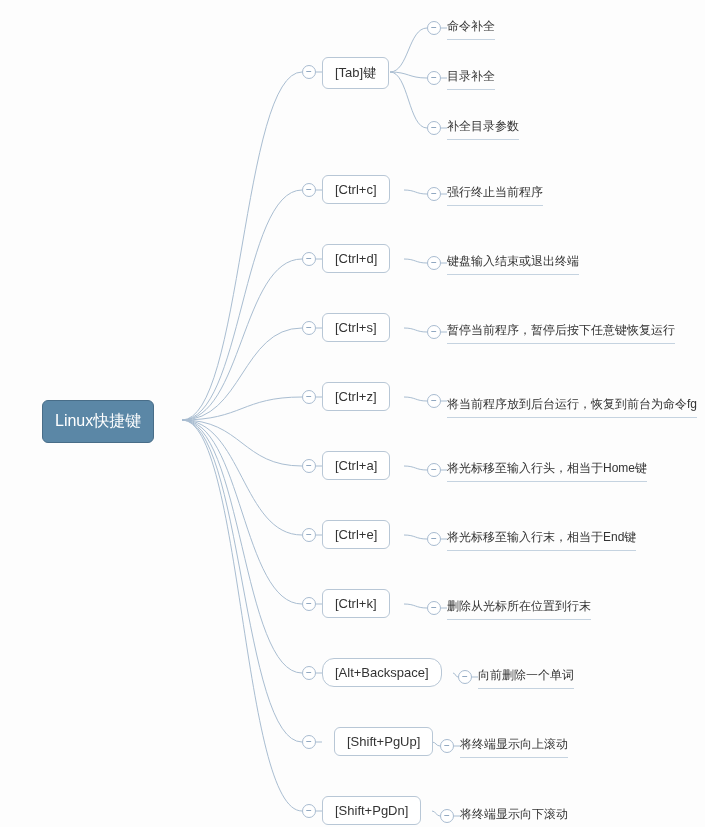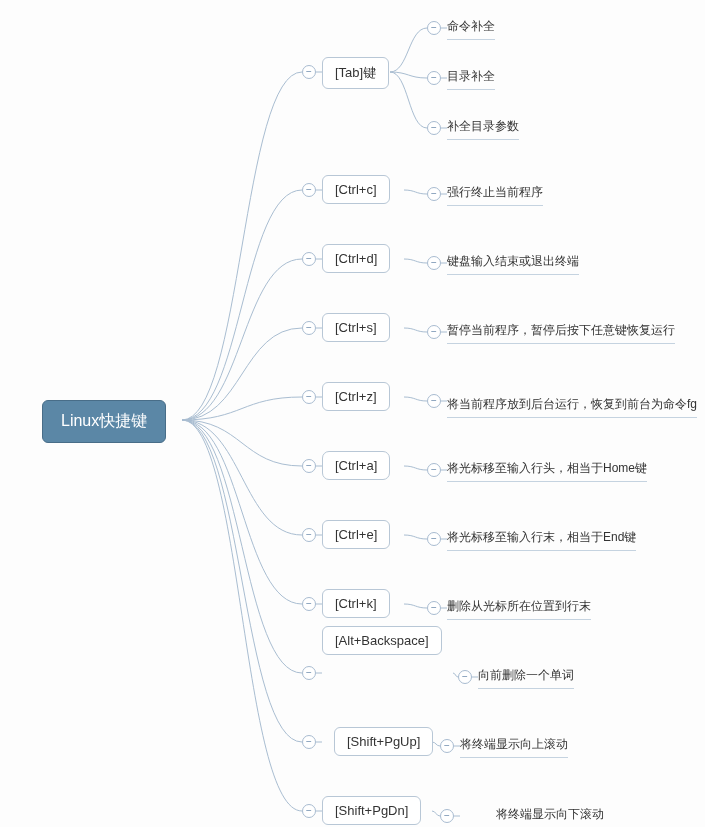--- a/index.html
+++ b/index.html
@@ -17,21 +17,21 @@
     left: 0;
     width: 705px;
     height: 827px;
     pointer-events: none;
   }
   .root-node {
     position: absolute;
     background: #5b87a6;
     color: #fff;
     border-radius: 6px;
-    padding: 10px 18px;
+    padding: 10px 12px;
     font-size: 16px;
     border: 1px solid #486d88;
   }
   .branch-node {
     position: absolute;
     background: #fff;
     border: 1px solid #b8c7d6;
     border-radius: 6px;
     padding: 6px 12px;
     font-size: 13px;
@@ -136,36 +136,36 @@
     <div class="leaf-node" style="left: 447px; top: 253px;"><span>键盘输入结束或退出终端</span></div>
     <div class="collapse-icon" style="left: 302px; top: 321px;">−</div>
     <div class="branch-node" style="left: 322px; top: 313px;"><span>[Ctrl+s]</span></div>
     <div class="collapse-icon" style="left: 427px; top: 325px;">−</div>
     <div class="leaf-node" style="left: 447px; top: 322px;"><span>暂停当前程序，暂停后按下任意键恢复运行</span></div>
     <div class="collapse-icon" style="left: 302px; top: 390px;">−</div>
     <div class="branch-node" style="left: 322px; top: 382px; text-align: right;"><span>[Ctrl+z]</span></div>
     <div class="collapse-icon" style="left: 427px; top: 394px;">−</div>
     <div class="leaf-node" style="left: 447px; top: 396px;"><span>将当前程序放到后台运行，恢复到前台为命令fg</span></div>
     <div class="collapse-icon" style="left: 302px; top: 459px;">−</div>
-    <div class="branch-node" style="left: 322px; top: 451px; border-radius: 7px;"><span>[Ctrl+a]</span></div>
+    <div class="branch-node" style="left: 322px; top: 451px;"><span>[Ctrl+a]</span></div>
     <div class="collapse-icon" style="left: 427px; top: 463px;">−</div>
     <div class="leaf-node" style="left: 447px; top: 460px;"><span>将光标移至输入行头，相当于Home键</span></div>
     <div class="collapse-icon" style="left: 302px; top: 528px;">−</div>
     <div class="branch-node" style="left: 322px; top: 520px;"><span>[Ctrl+e]</span></div>
     <div class="collapse-icon" style="left: 427px; top: 532px;">−</div>
     <div class="leaf-node" style="left: 447px; top: 529px;"><span>将光标移至输入行末，相当于End键</span></div>
     <div class="collapse-icon" style="left: 302px; top: 597px;">−</div>
     <div class="branch-node" style="left: 322px; top: 589px;"><span>[Ctrl+k]</span></div>
     <div class="collapse-icon" style="left: 427px; top: 601px;">−</div>
     <div class="leaf-node" style="left: 447px; top: 598px;"><span>删除从光标所在位置到行末</span></div>
     <div class="collapse-icon" style="left: 302px; top: 666px;">−</div>
-    <div class="branch-node" style="left: 322px; top: 626px;"><span>[Alt+Backspace]</span></div>
+    <div class="branch-node" style="left: 322px; top: 658px; border-radius: 12px;"><span>[Alt+Backspace]</span></div>
     <div class="collapse-icon" style="left: 458px; top: 670px;">−</div>
     <div class="leaf-node" style="left: 478px; top: 667px;"><span>向前删除一个单词</span></div>
     <div class="collapse-icon" style="left: 302px; top: 735px;">−</div>
     <div class="branch-node" style="left: 334px; top: 727px; text-align: right;"><span>[Shift+PgUp]</span></div>
     <div class="collapse-icon" style="left: 440px; top: 739px;">−</div>
     <div class="leaf-node" style="left: 460px; top: 736px;"><span>将终端显示向上滚动</span></div>
     <div class="collapse-icon" style="left: 302px; top: 804px;">−</div>
     <div class="branch-node" style="left: 322px; top: 796px;"><span>[Shift+PgDn]</span></div>
     <div class="collapse-icon" style="left: 440px; top: 809px;">−</div>
-    <div class="leaf-node" style="left: 460px; top: 806px; margin-left: 36px;"><span>将终端显示向下滚动</span></div>
+    <div class="leaf-node" style="left: 460px; top: 806px;"><span>将终端显示向下滚动</span></div>
   </div>
 
 </body></html>

